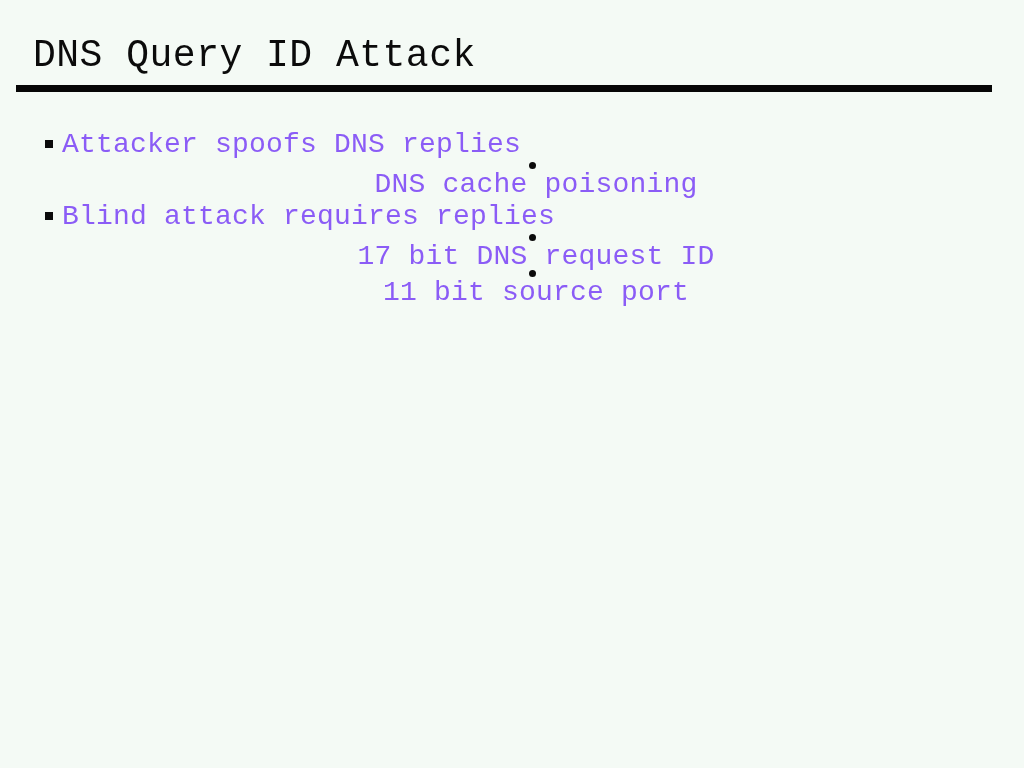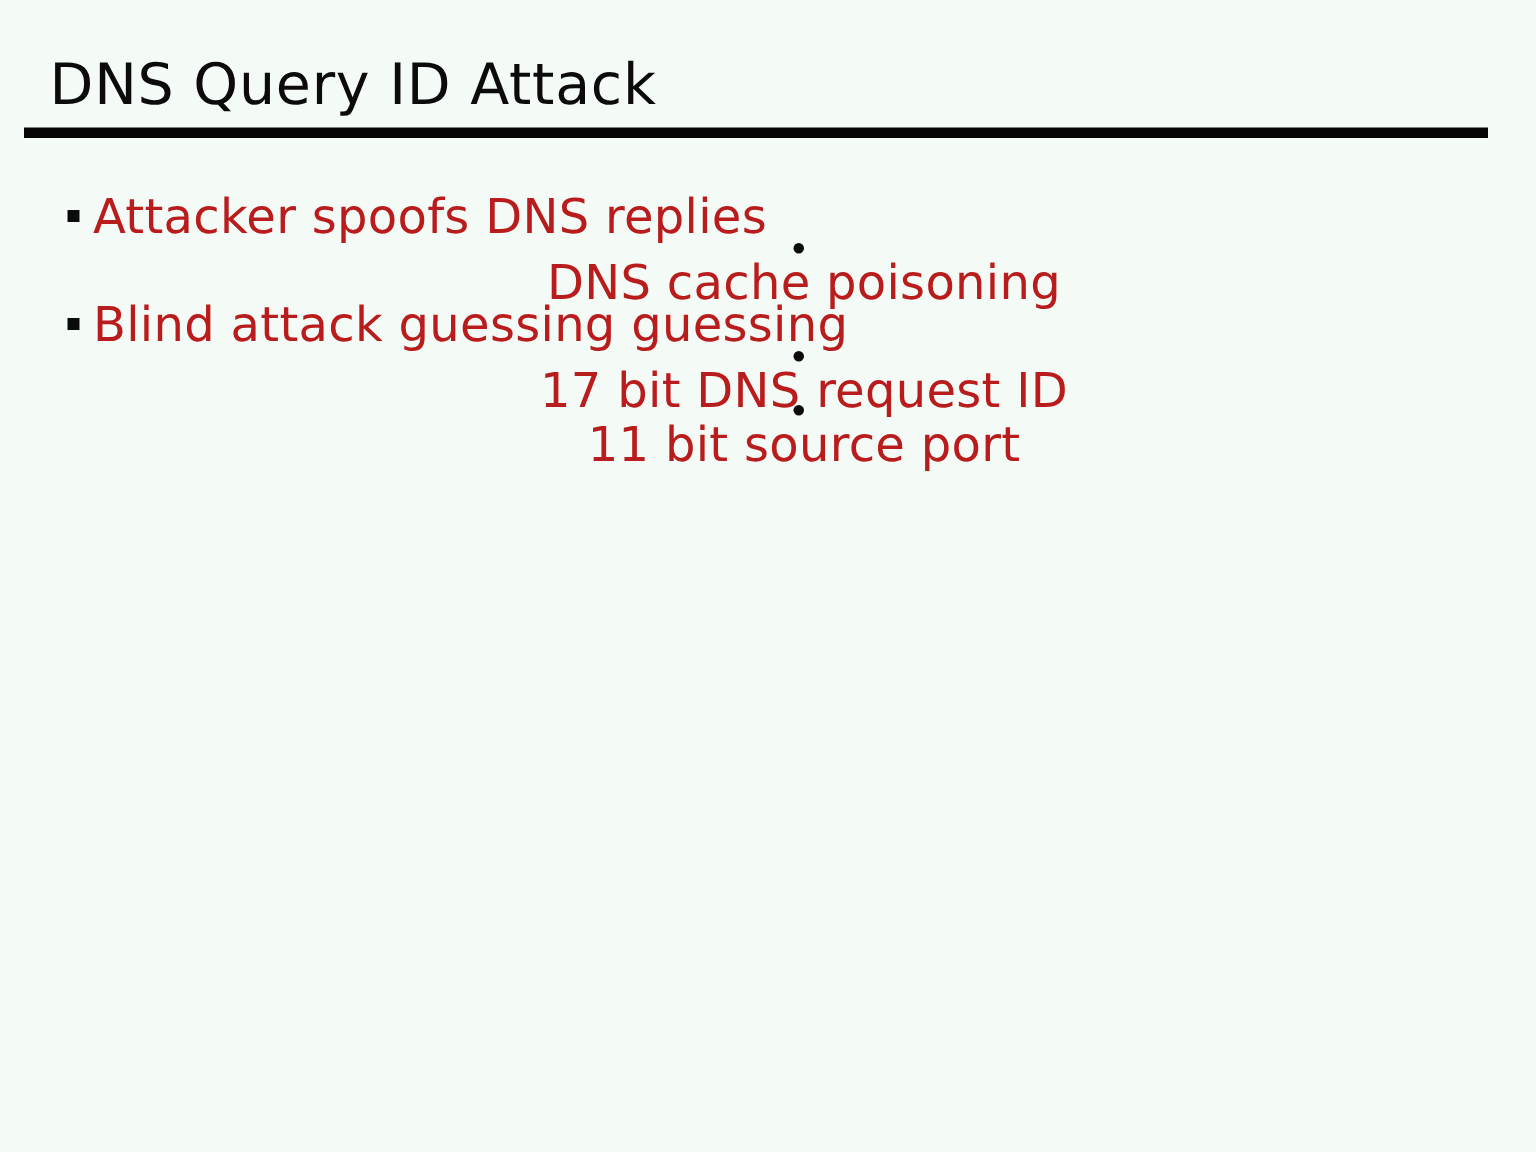--- a/index.html
+++ b/index.html
@@ -11,20 +11,21 @@
     height: 768px;
     position: relative;
     overflow: hidden;
     font-family: "DejaVu Sans", sans-serif;
     background: #f4faf5;
     color: #0b0b0b;
   }
   .slide {
     position: absolute;
     inset: 0;
+    font-family: Liberation Mono, monospace;
   }
   .slide-title {
     position: absolute;
     left: 33px;
     top: 34px;
     font-size: 38px;
     line-height: 44px;
     font-weight: 500;
     letter-spacing: 0.5px;
     color: #0b0b0b;
@@ -63,43 +64,43 @@
   }
   .bullet-line.level2 { padding-left: 72px; flex-direction: column; }
   .bullet-line.level2 .marker {
     width: 7px;
     height: 7px;
     border-radius: 50%;
     background: #0b0b0b;
     margin-right: 8px;
   }
   .bullet-line .btext {
-    font-size: 32px;
+    font-size: 28px;
     letter-spacing: 0.2px;
-    color: #b91c1c;
+    color: #8b5cf6;
   }
 </style>
 </head>
 <body>
 
 <div class="slide">
   <div class="slide-title">DNS Query ID Attack</div>
   <div class="title-rule"></div>
   <div class="bullet-list">
       <div class="bullet-line level1">
         <span class="marker"></span>
         <span class="btext">Attacker spoofs DNS replies</span>
       </div>
       <div class="bullet-line level2">
         <span class="marker"></span>
         <span class="btext">DNS cache poisoning</span>
       </div>
       <div class="bullet-line level1">
         <span class="marker"></span>
-        <span class="btext">Blind attack guessing guessing</span>
+        <span class="btext">Blind attack requires replies</span>
       </div>
       <div class="bullet-line level2">
         <span class="marker"></span>
         <span class="btext">17 bit DNS request ID</span>
       </div>
       <div class="bullet-line level2">
         <span class="marker"></span>
         <span class="btext">11 bit source port</span>
       </div>
     </div>

